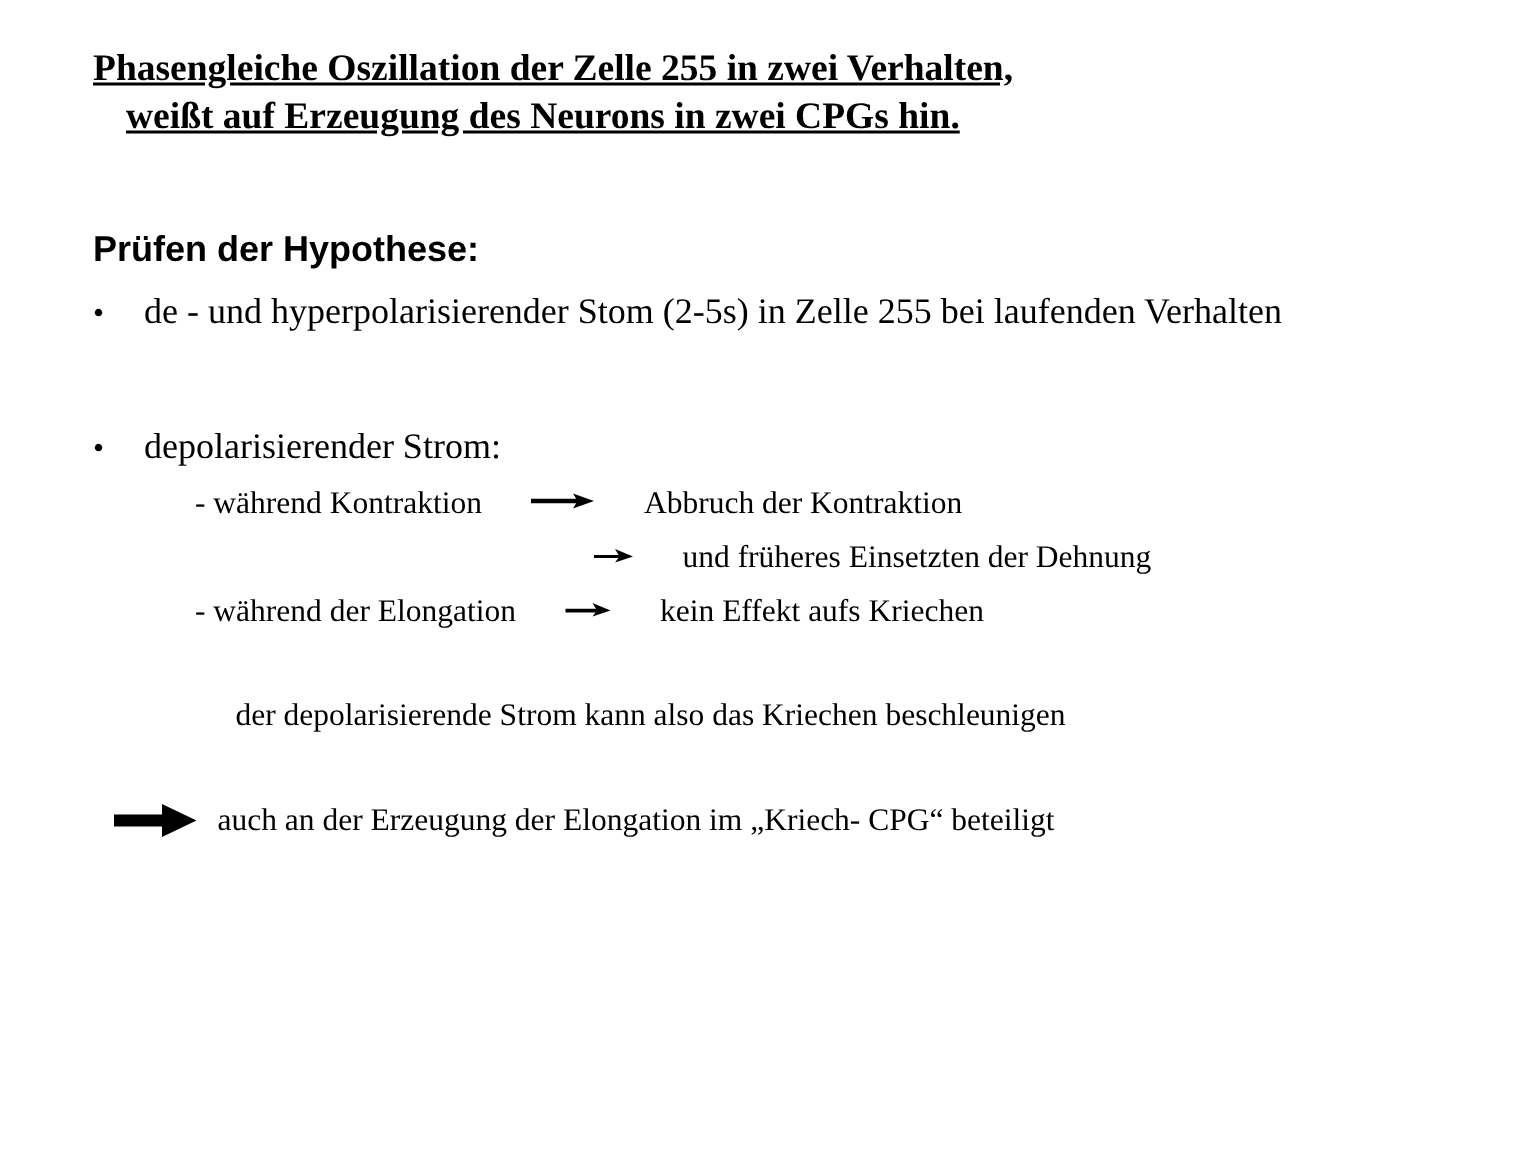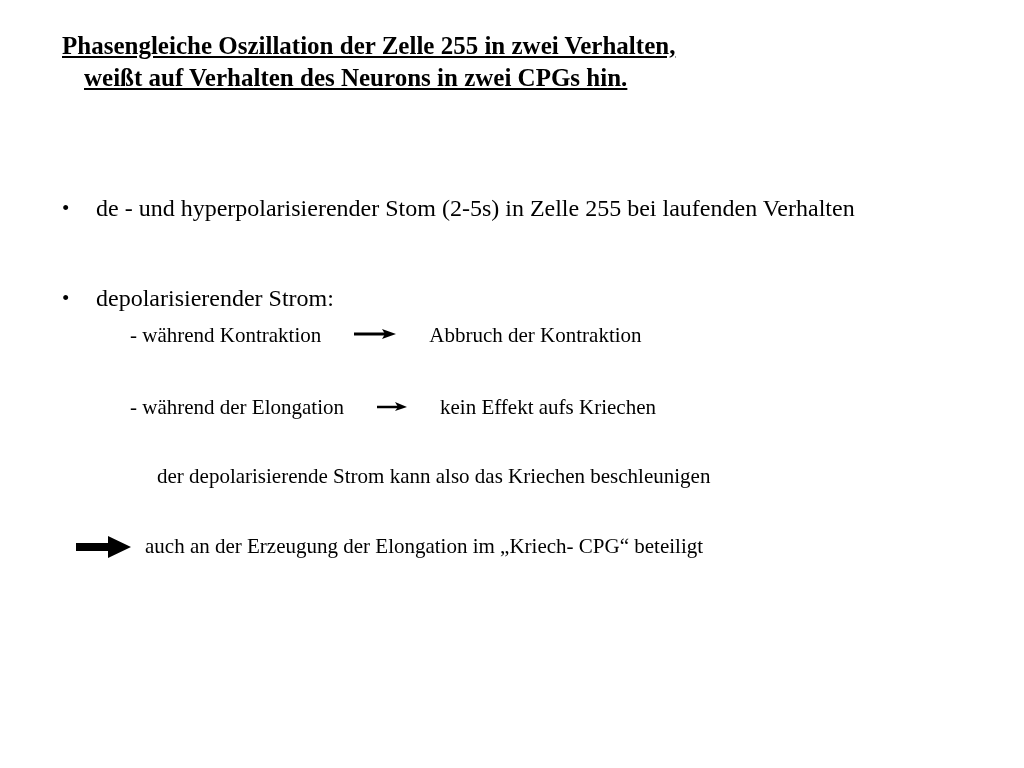--- a/index.html
+++ b/index.html
@@ -116,23 +116,24 @@
     gap: 25px;
   }
 </style>
 </head>
 <body>
 
 <div class="slide">
 
   <div class="title-block">
     <span class="title-line">Phasengleiche Oszillation der Zelle 255 in zwei Verhalten,</span>
-    <span class="title-line second">weißt auf Verhalten des Neurons in zwei CPGs hin.</span>
+    <span class="title-line second">weißt auf Erzeugung des Neurons in zwei CPGs hin.</span>
   </div>
 
+  <div class="heading">Prüfen der Hypothese:</div>
 
   <div class="bullet" id="bullet-1">
     <span class="dot">•</span>
     <span class="btext">de - und hyperpolarisierender Stom (2-5s) in Zelle 255 bei laufenden Verhalten</span>
   </div>
 
   <div class="bullet" id="bullet-2">
     <span class="dot">•</span>
     <span class="btext">depolarisierender Strom:</span>
   </div>
@@ -141,20 +142,30 @@
     <span>- während Kontraktion</span>
     <span class="arrow-sm">
       <svg width="46" height="16" viewBox="0 0 46 16" aria-hidden="true">
         <path d="M2 8 H34" stroke="#000" stroke-width="3" fill="none"></path>
         <path d="M44 8 L30 3 L33 8 L30 13 Z" fill="#000"></path>
       </svg>
     </span>
     <span>Abbruch der Kontraktion</span>
   </div>
 
+  <div class="sub inline-row" id="sub-2">
+    <span></span>
+    <span class="arrow-sm">
+      <svg width="30" height="16" viewBox="0 0 30 16" aria-hidden="true">
+        <path d="M2 9 H20" stroke="#000" stroke-width="2" fill="none"></path>
+        <path d="M28 9 L16 4 L19 9 L16 13 Z" fill="#000"></path>
+      </svg>
+    </span>
+    <span>und früheres Einsetzten der Dehnung</span>
+  </div>
 
   <div class="sub inline-row" id="sub-3">
     <span>- während der Elongation</span>
     <span class="arrow-sm">
       <svg width="34" height="16" viewBox="0 0 34 16" aria-hidden="true">
         <path d="M2 9 H23" stroke="#000" stroke-width="2.5" fill="none"></path>
         <path d="M32 9 L20 4 L23 9 L20 13 Z" fill="#000"></path>
       </svg>
     </span>
     <span>kein Effekt aufs Kriechen</span>

